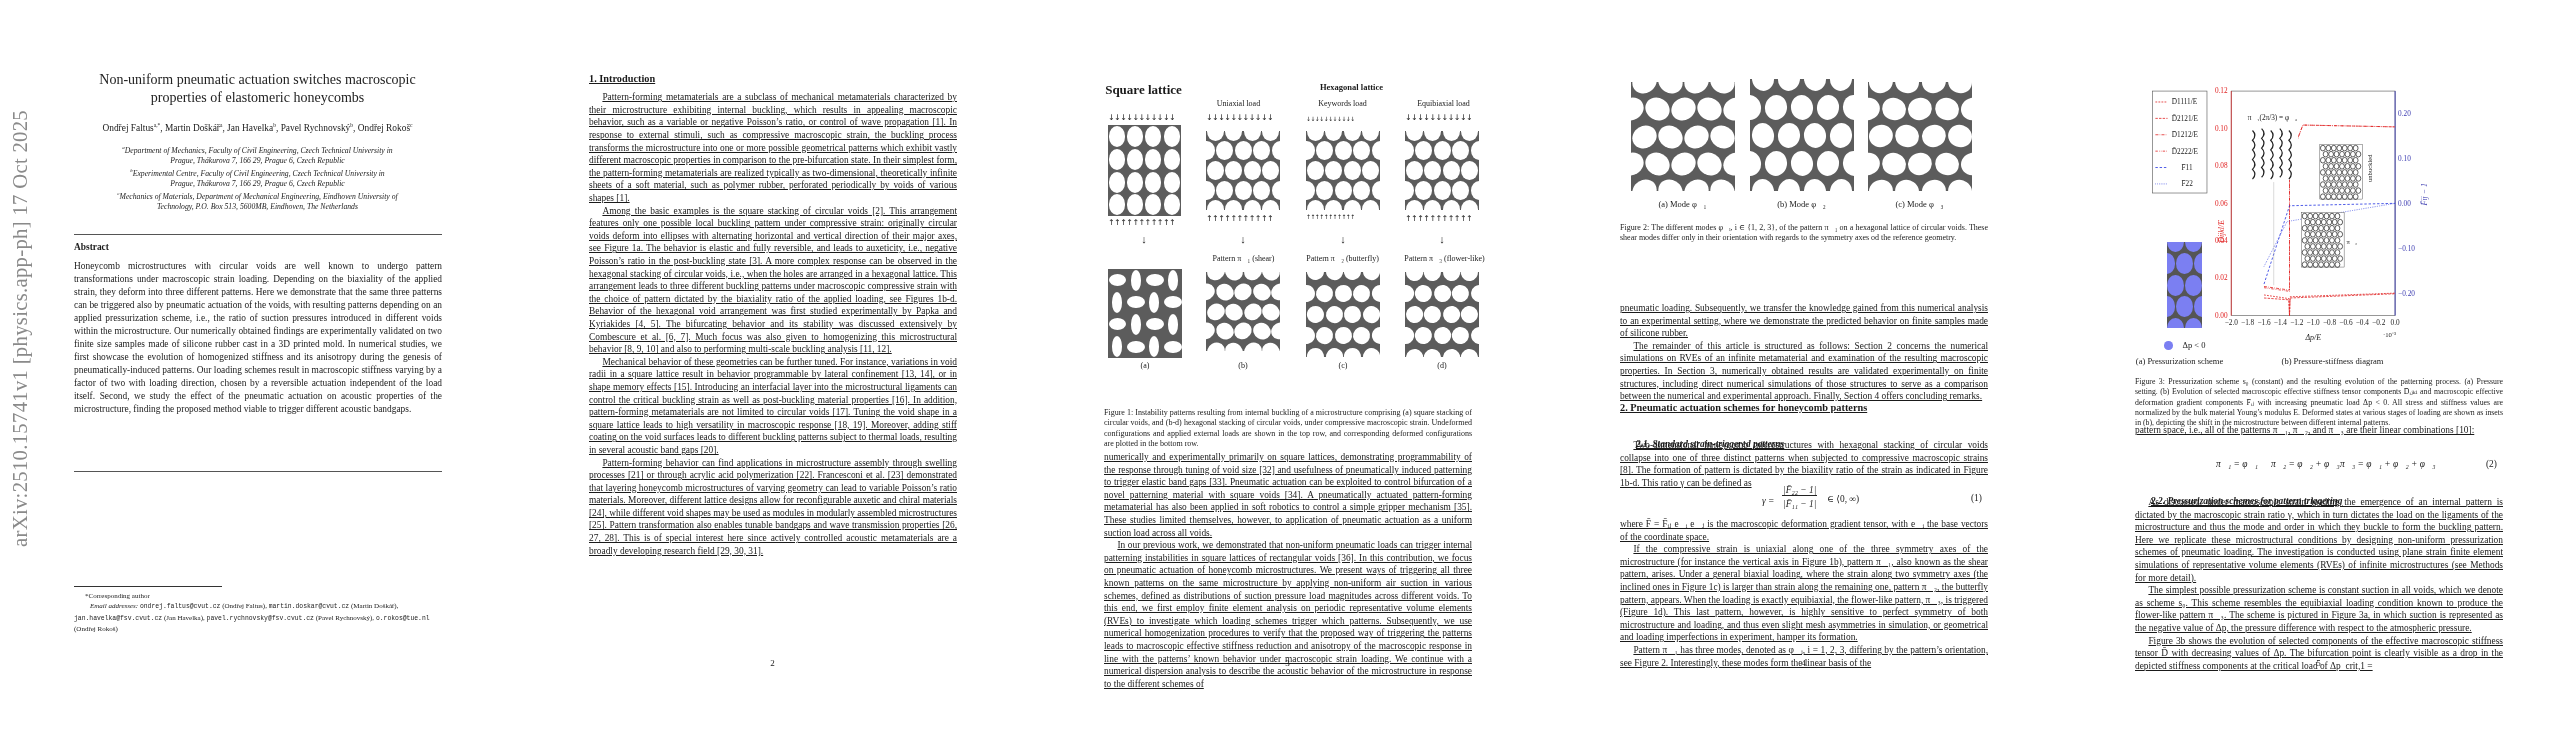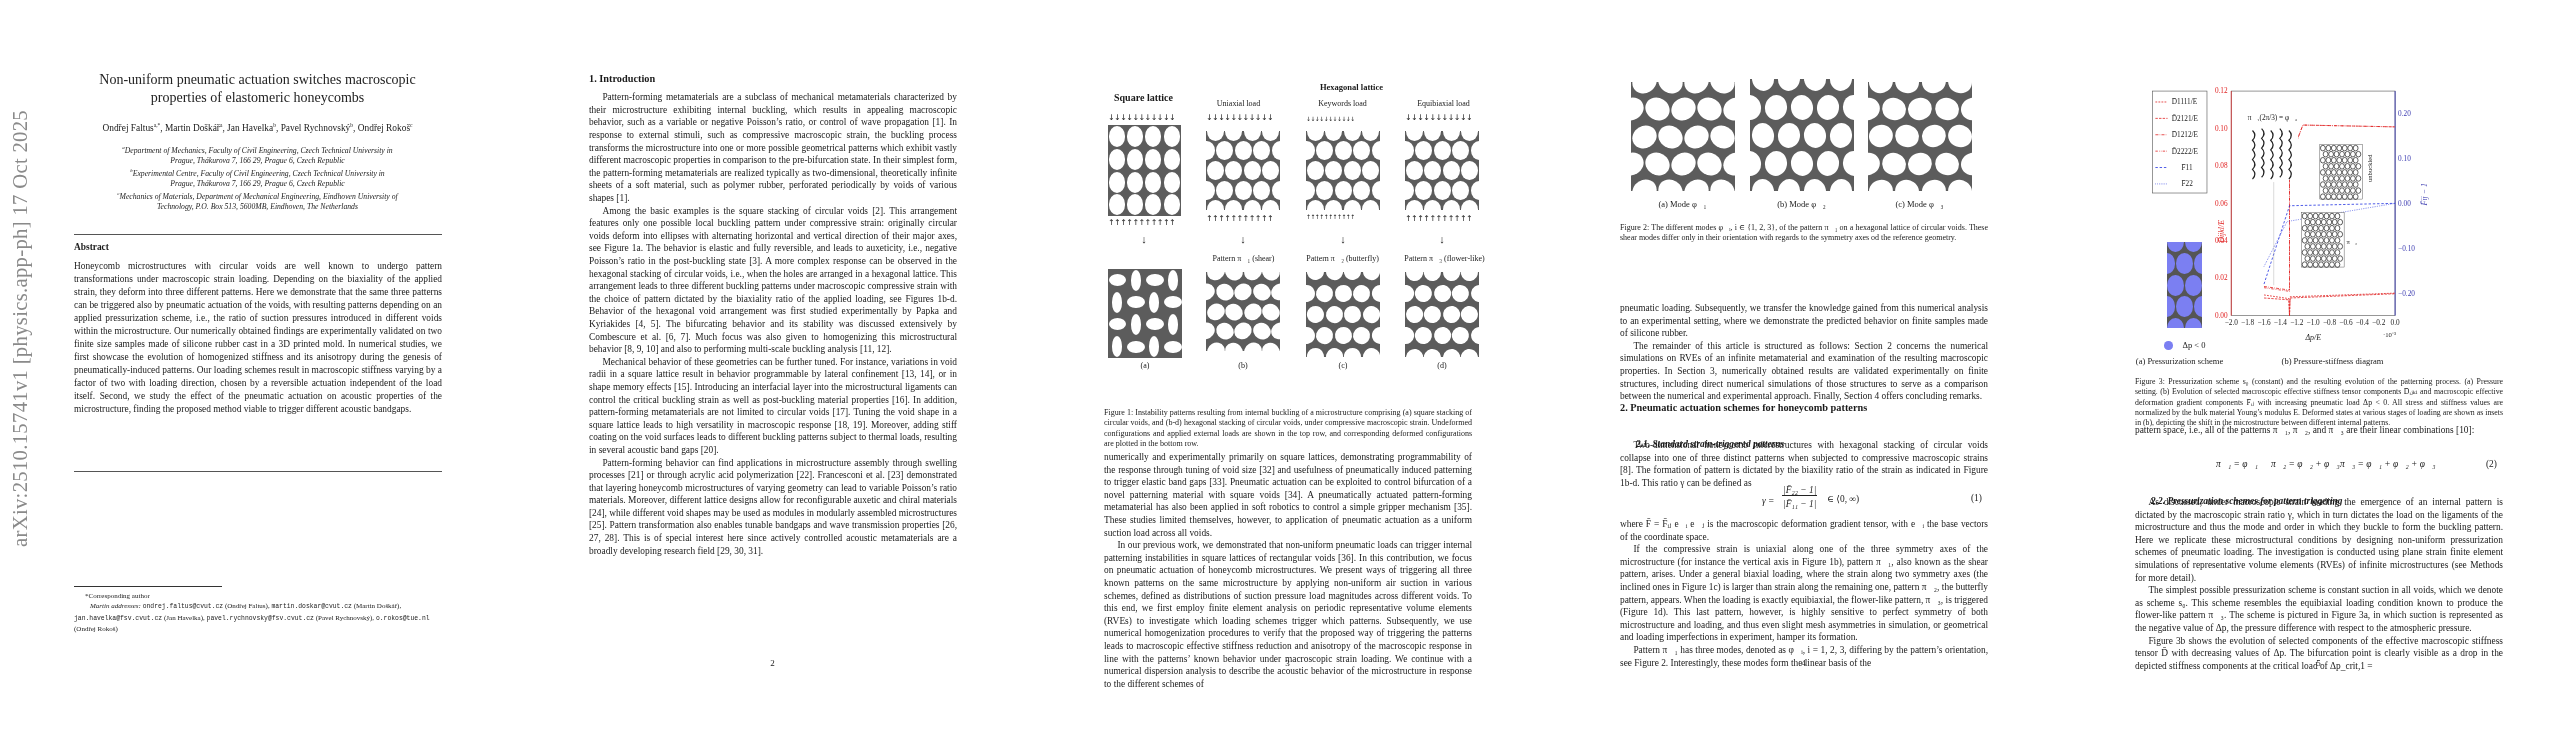--- a/index.html
+++ b/index.html
@@ -1,19 +1,19 @@
 <!DOCTYPE html>
 <html style="font-size:9.7px"><head>
 <meta charset="utf-8">
 <style>
   html, body { margin: 0; padding: 0; background: #ffffff; }
   body { width: 2576px; height: 729px; position: relative; overflow: hidden;
          font-family: "Liberation Serif", "DejaVu Serif", serif; color: #1a1a1a; }
   .page { position: absolute; top: 0; width: 515px; height: 729px; background: #fff; }
-  .col { position: absolute; left: 74px; width: 368px; }
+  .col { position: absolute; left: 74px; width: 368px; text-decoration: underline; }
   .body-text { font-size: 9.4px; line-height: 12.6px; text-align: justify; hyphens: auto; }
   .body-text p { margin: 0; text-indent: 13.4px; }
   .body-text p.noindent { text-indent: 0; }
   .pagenum { position: absolute; width: 515px; left: 0; text-align: center; font-size: 9px; top: 658px; }
   .sec-h { font-weight: bold; font-size: 10.3px; margin: 0; }
   .subsec-h { font-style: italic; font-size: 9.4px; margin: 16px; }
   .rule { position: absolute; height: 0.6px; background: #555; }
 
   
   .title { position: absolute; left: 0; width: 515px; text-align: center; font-size: 14px; line-height: 18px; top: 71px; color:#222; }
@@ -64,21 +64,21 @@
     <div><sup>c</sup><span>Mechanics of Materials, Department of Mechanical Engineering, Eindhoven University of</span><br><span>Technology, P.O. Box 513, 5600MB, Eindhoven, The Netherlands</span></div>
   </div>
   <div class="rule" style="left:74px; width:368px; top:234px;"></div>
   <div class="abstract-h">Abstract</div>
   <div class="abstract">Honeycomb microstructures with circular voids are well known to undergo pattern transformations under macroscopic strain loading. Depending on the biaxiality of the applied strain, they deform into three different patterns. Here we demonstrate that the same three patterns can be triggered also by pneumatic actuation of the voids, with resulting patterns depending on an applied pressurization scheme, i.e., the ratio of suction pressures introduced in different voids within the microstructure. Our numerically obtained findings are experimentally validated on two finite size samples made of silicone rubber cast in a 3D printed mold. In numerical studies, we first showcase the evolution of homogenized stiffness and its anisotropy during the genesis of pneumatically-induced patterns. Our loading schemes result in macroscopic stiffness varying by a factor of two with loading direction, chosen by a reversible actuation independent of the load itself. Second, we study the effect of the pneumatic actuation on acoustic properties of the microstructure, finding the proposed method viable to trigger different acoustic bandgaps.</div>
   <div class="rule" style="left:74px; width:368px; top:471px;"></div>
   <div class="rule" style="left:74px; width:148px; top:586px; background:#333;"></div>
   <div class="footnote">
     <div style="text-indent:11px;">*Corresponding author</div>
     <div style="text-indent:16px;">
-      <i>Martin addresses:</i>
+      <i>Email addresses:</i>
       <span class="mono">ondrej.faltus@cvut.cz</span> <span>(Ondřej Faltus),</span>
       <span class="mono">martin.doskar@cvut.cz</span> <span>(Martin Doškář),</span>
       <span class="mono">jan.havelka@fsv.cvut.cz</span> <span>(Jan Havelka),</span>
       <span class="mono">pavel.rychnovsky@fsv.cvut.cz</span> <span>(Pavel Rychnovský),</span>
       <span class="mono">o.rokos@tue.nl</span> <span>(Ondřej Rokoš)</span>
     </div>
   </div>
 </div>
 
 <div class="page" style="left:515px;">
@@ -89,21 +89,21 @@
       <p>Among the basic examples is the square stacking of circular voids [2]. This arrangement features only one possible local buckling pattern under compressive strain: originally circular voids deform into ellipses with alternating horizontal and vertical direction of their major axes, see Figure 1a. The behavior is elastic and fully reversible, and leads to auxeticity, i.e., negative Poisson’s ratio in the post-buckling state [3]. A more complex response can be observed in the hexagonal stacking of circular voids, i.e., when the holes are arranged in a hexagonal lattice. This arrangement leads to three different buckling patterns under macroscopic compressive strain with the choice of pattern dictated by the biaxiality ratio of the applied loading, see Figures 1b-d. Behavior of the hexagonal void arrangement was first studied experimentally by Papka and Kyriakides [4, 5]. The bifurcating behavior and its stability was discussed extensively by Combescure et al. [6, 7]. Much focus was also given to homogenizing this microstructural behavior [8, 9, 10] and also to performing multi-scale buckling analysis [11, 12].</p>
       <p>Mechanical behavior of these geometries can be further tuned. For instance, variations in void radii in a square lattice result in behavior programmable by lateral confinement [13, 14], or in shape memory effects [15]. Introducing an interfacial layer into the microstructural ligaments can control the critical buckling strain as well as post-buckling material properties [16]. In addition, pattern-forming metamaterials are not limited to circular voids [17]. Tuning the void shape in a square lattice leads to high versatility in macroscopic response [18, 19]. Moreover, adding stiff coating on the void surfaces leads to different buckling patterns subject to thermal loads, resulting in several acoustic band gaps [20].</p>
       <p>Pattern-forming behavior can find applications in microstructure assembly through swelling processes [21] or through acrylic acid polymerization [22]. Francesconi et al. [23] demonstrated that layering honeycomb microstructures of varying geometry can lead to variable Poisson’s ratio materials. Moreover, different lattice designs allow for reconfigurable auxetic and chiral materials [24], while different void shapes may be used as modules in modularly assembled microstructures [25]. Pattern transformation also enables tunable bandgaps and wave transmission properties [26, 27, 28]. This is of special interest here since actively controlled acoustic metamaterials are a broadly developing research field [29, 30, 31].</p>
     </div>
   </div>
   <div class="pagenum">2</div>
 </div>
 
 <div class="page" style="left:1030px;">
   <div>
-    <div class="fig-label" style="left:74px; top:92px; width:79px; font-weight:bold; font-size:10px;font-family:Liberation Serif, serif;">Square lattice</div>
+    <div class="fig-label" style="left:74px; top:82px; width:79px; font-weight:bold; font-size:13px;font-family:Liberation Serif, serif;">Square lattice</div>
     <div class="fig-label" style="left:267px; top:82px; width:109px; font-weight:bold; font-size:8.5px;">Hexagonal lattice</div>
     <div class="fig-label" style="left:163px; top:99px; width:91px;">Uniaxial load</div>
     <div class="fig-label" style="left:267px; top:99px; width:91px;">Keywords load</div>
     <div class="fig-label" style="left:368px; top:99px; width:91px;">Equibiaxial load</div>
 
     <div class="arrows" style="left:78px; top:113px;">↓↓↓↓↓↓↓↓↓↓↓</div>
     <div class="lattice" style="left:78px; top:125px; width:73px; height:91px;" id="sqA">
         <div class="hole" style="width: 16.4px; height: 20.5px; left: 0.9px; top: 1.1px;"></div>
         <div class="hole" style="width: 16.4px; height: 20.5px; left: 19px; top: 1.1px;"></div>
         <div class="hole" style="width: 16.4px; height: 20.5px; left: 37px; top: 1.1px;"></div>

